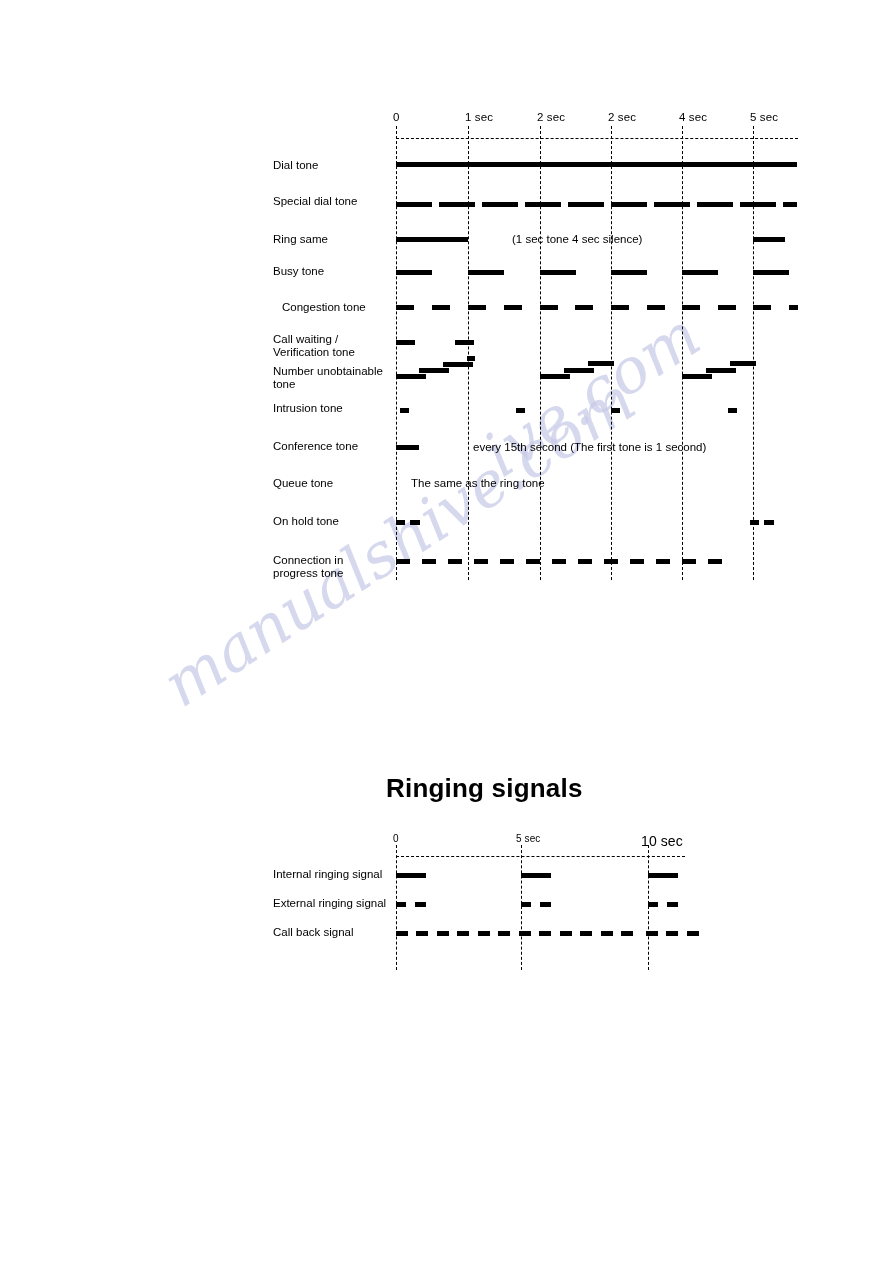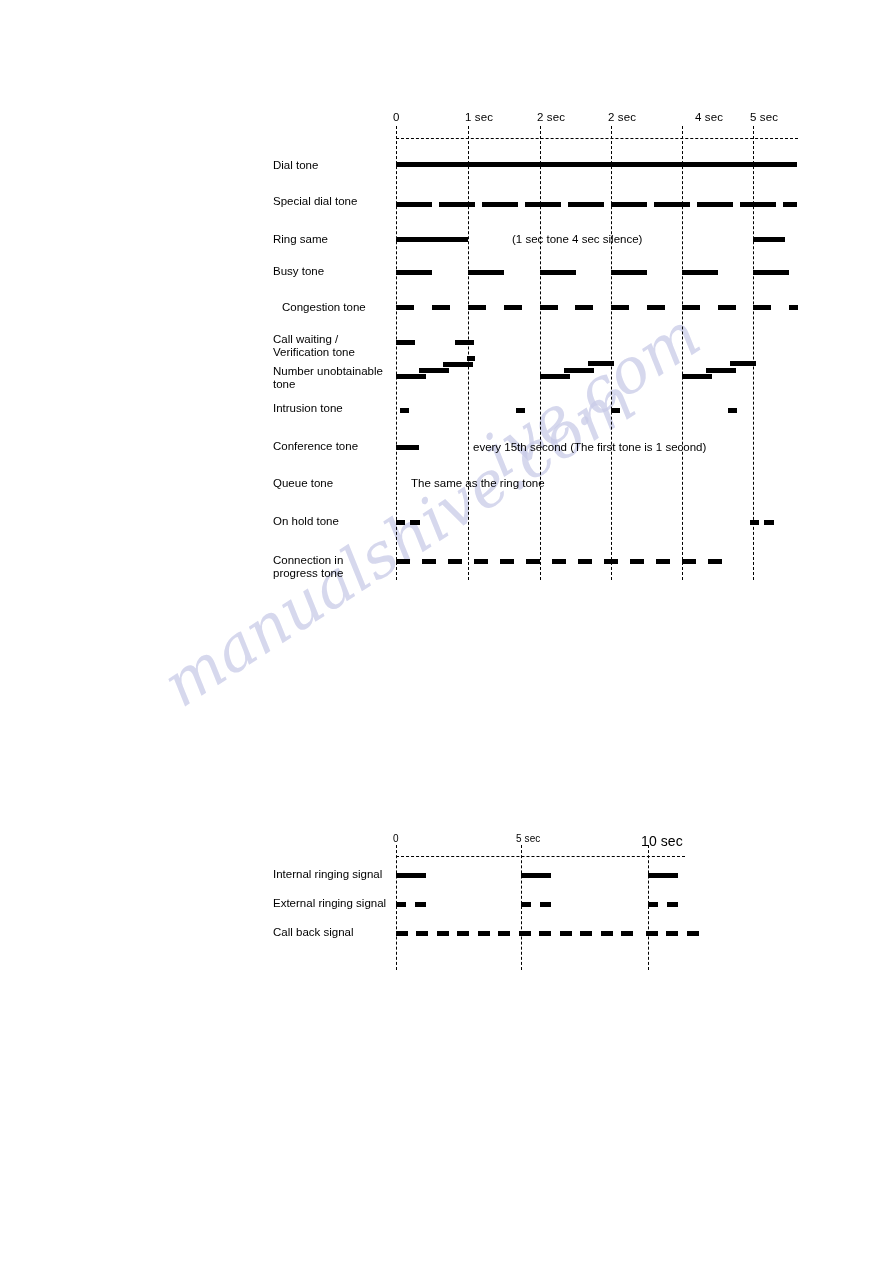--- a/index.html
+++ b/index.html
@@ -90,21 +90,21 @@
   <div class="wm-text" id="wm1">manualshive.com</div>
   <div class="wm-text" id="wm2">ive.com</div>
 </div>
 
 <div class="chart" id="tones-chart" style="left:0;top:0;width:893px;height:600px;">
 
   <div class="axis-label" style="left:393px;top:111px;">0</div>
   <div class="axis-label" style="left:465px;top:111px;">1 sec</div>
   <div class="axis-label" style="left:537px;top:111px;">2 sec</div>
   <div class="axis-label" style="left:608px;top:111px;">2 sec</div>
-  <div class="axis-label" style="left:679px;top:111px;margin-left:16px;">4 sec</div>
+  <div class="axis-label" style="left:679px;top:111px;">4 sec</div>
   <div class="axis-label" style="left:750px;top:111px;">5 sec</div>
 
   <div class="hline" style="left:396px;top:138px;width:402px;"></div>
 
   <div class="vline" style="left:396px;top:126px;height:454px;"></div>
   <div class="vline" style="left:468px;top:126px;height:454px;"></div>
   <div class="vline" style="left:540px;top:126px;height:454px;"></div>
   <div class="vline" style="left:611px;top:126px;height:454px;"></div>
   <div class="vline" style="left:682px;top:126px;height:454px;"></div>
   <div class="vline" style="left:753px;top:126px;height:454px;"></div>
@@ -207,20 +207,21 @@
   <div class="seg thick" style="left:578px;top:559px;width:14px;"></div>
   <div class="seg thick" style="left:604px;top:559px;width:14px;"></div>
   <div class="seg thick" style="left:630px;top:559px;width:14px;"></div>
   <div class="seg thick" style="left:656px;top:559px;width:14px;"></div>
   <div class="seg thick" style="left:682px;top:559px;width:14px;"></div>
   <div class="seg thick" style="left:708px;top:559px;width:14px;"></div>
 </div>
 
 <div class="chart" id="ringing-chart" style="left:0;top:0;width:893px;height:1000px;">
 
+  <div class="heading" style="left:386px;top:773px;">Ringing signals</div>
 
   <div class="axis-label" style="left:393px;top:833px;font-size:10px;">0</div>
   <div class="axis-label" style="left:516px;top:833px;font-size:10px;">5 sec</div>
   <div class="axis-label" style="left:641px;top:833px;font-size:14px;">10 sec</div>
 
   <div class="hline" style="left:396px;top:856px;width:289px;"></div>
 
   <div class="vline" style="left:396px;top:845px;height:125px;"></div>
   <div class="vline" style="left:521px;top:845px;height:125px;"></div>
   <div class="vline" style="left:648px;top:845px;height:125px;"></div>

